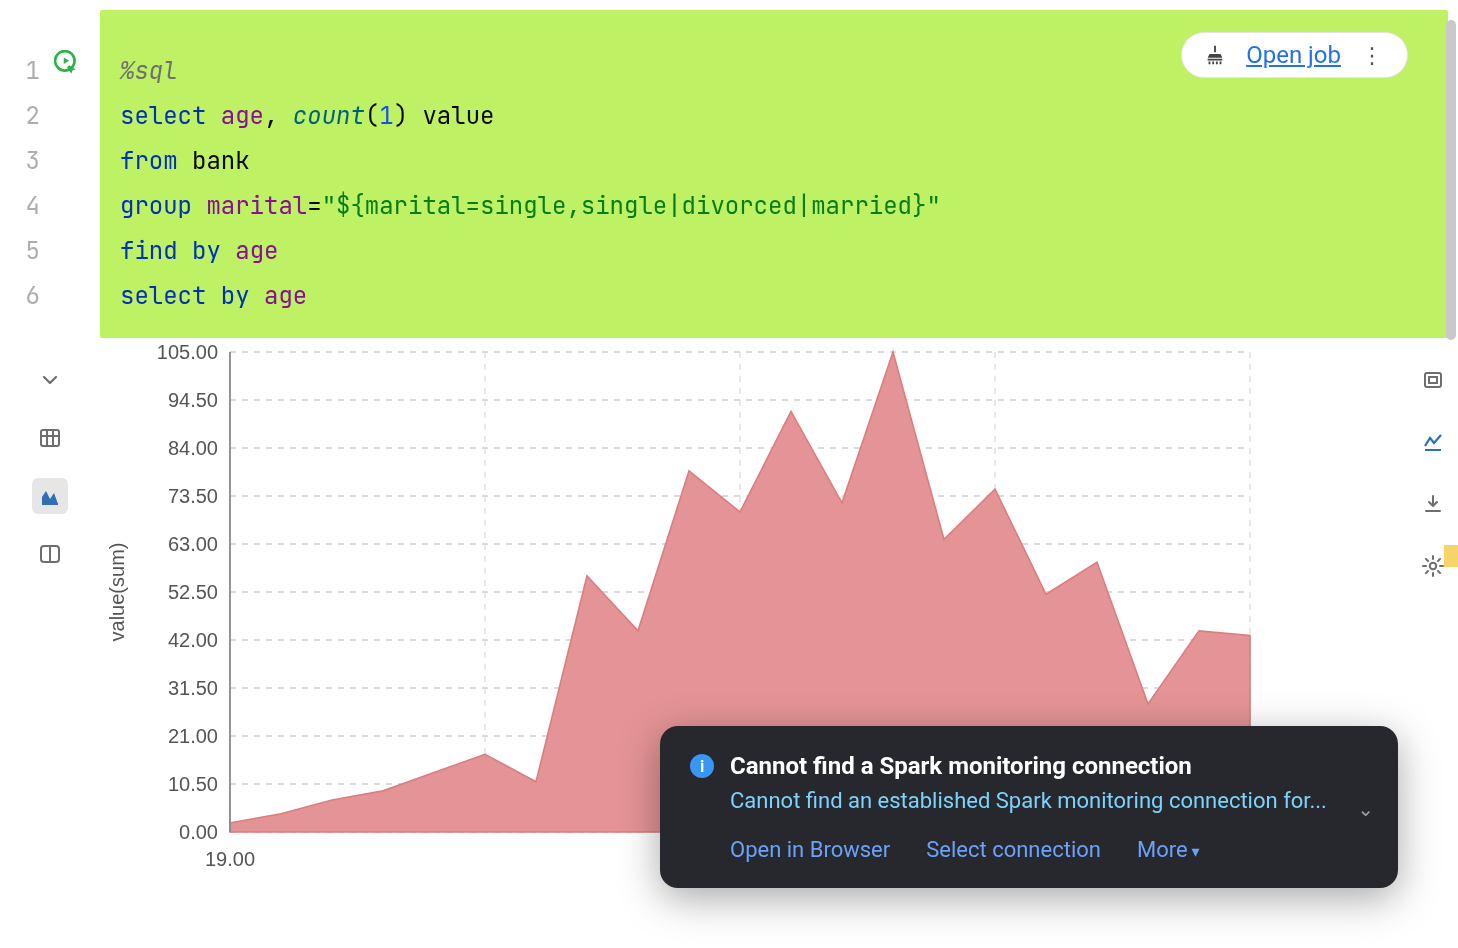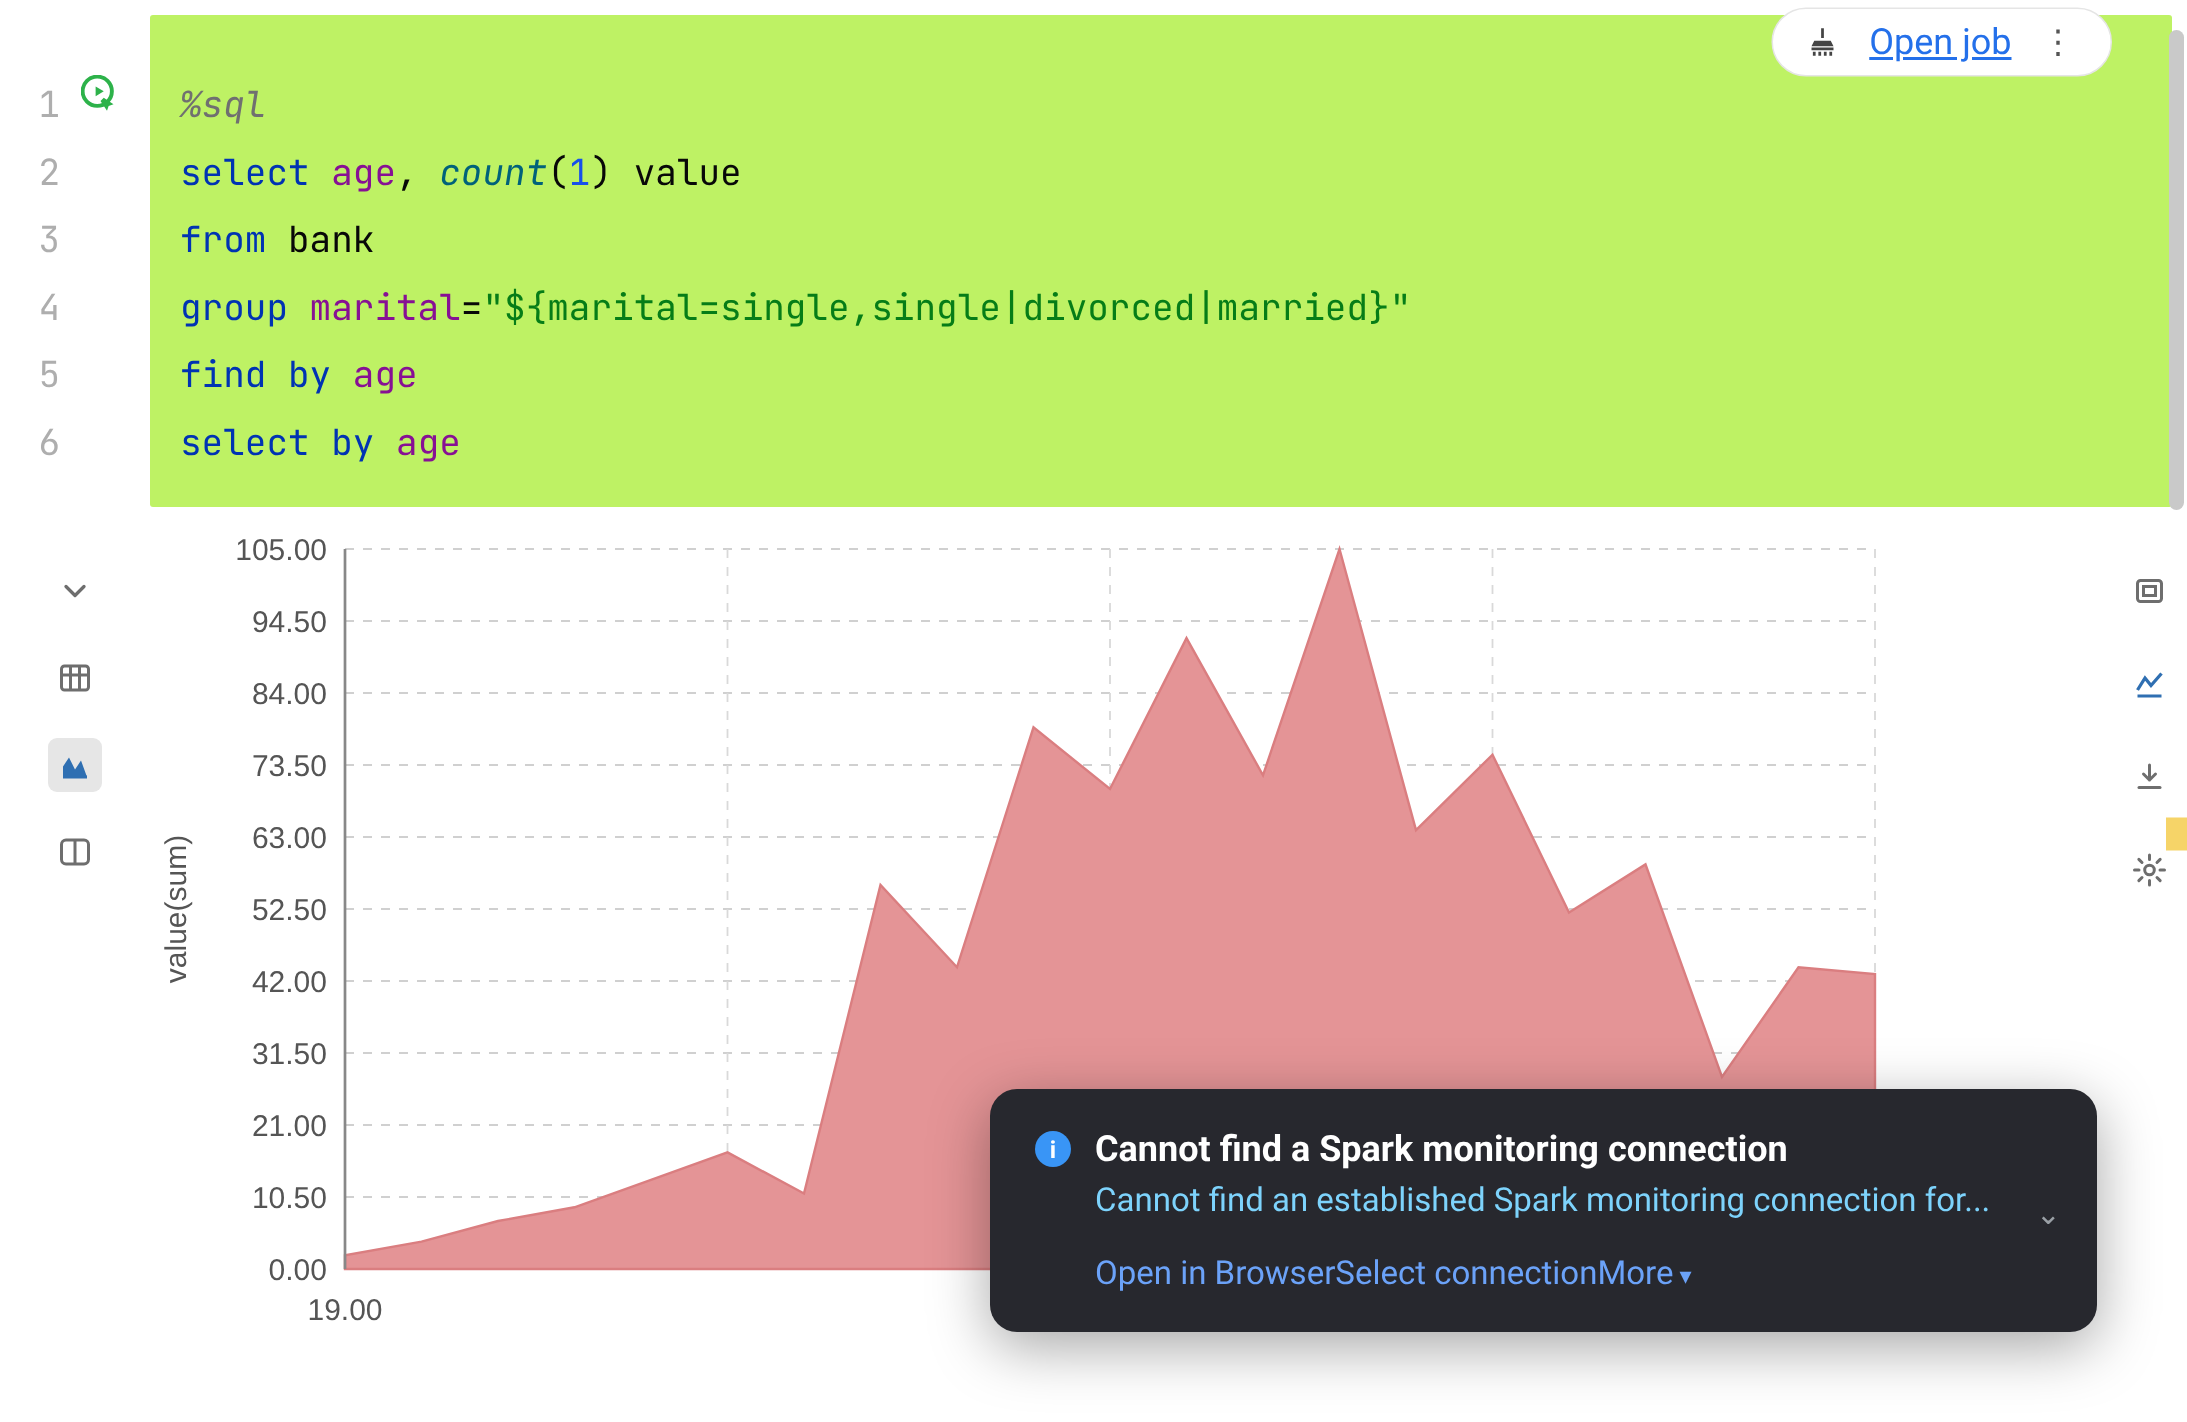--- a/index.html
+++ b/index.html
@@ -47,42 +47,42 @@
     .tk-magic    { color: #707070; font-style: italic; }
     .tk-keyword  { color: #0033b3; }
     .tk-column   { color: #871094; }
     .tk-func     { color: #00627a; font-style: italic; }
     .tk-number   { color: #1750eb; }
     .tk-ident    { color: #080808; }
     .tk-string   { color: #067d17; }
 
     .top-actions {
       position: absolute;
-      top: 5px; right: 50px;
+      top: 32px; right: 50px;
       display: flex;
       align-items: center;
       gap: 20px;
       background: #fff;
       border: 1px solid #e5e5e5;
       border-radius: 28px;
       padding: 8px 22px;
     }
     .clean-icon { width: 22px; height: 22px; }
     .open-job-link {
       color: #2470ea;
       text-decoration: underline;
       font-size: 24px;
       cursor: pointer;
     }
     .dots { font-size: 22px; color: #555; letter-spacing: 2px; cursor: pointer; }
     .dots-vert::before { content: "⋮"; }
 
     .output-area {
       display: flex;
-      margin-top: 18px;
+      margin-top: 4px;
     }
     .left-output-tools {
       width: 100px;
       padding-top: 20px;
       display: flex;
       flex-direction: column;
       align-items: center;
       gap: 22px;
     }
     .tool-btn {
@@ -122,21 +122,21 @@
     }
     .toast-header { display: flex; gap: 16px; align-items:center; }
     .toast-info-icon {
       width: 24px; height: 24px; border-radius: 50%;
       background: #3995f6; color:#fff; font-weight:700;
       display:flex;align-items:center;justify-content:center;
       font-size:16px;
     }
     .toast-title { font-size: 24px; font-weight: 700; color: #fff; }
     .toast-body { font-size: 22px; color: #7dd3fc; margin-left: 40px; margin-top: 6px; line-height: 1.4; }
-    .toast-actions { display:flex; margin-left: 40px; margin-top: 20px; font-size: 22px; }
+    .toast-actions { display:flex; gap: 36px; margin-left: 40px; margin-top: 20px; font-size: 22px; }
     .toast-link { color: #6ba2f8; cursor: pointer; }
     .toast-chevron { position:absolute; right: 24px; top: 50%; transform: translateY(-10px); color:#9aa0a6; cursor:pointer; font-size:20px;}
     .toast-chevron-small { font-size: 16px; color:#6ba2f8; margin-left:4px;}
 
     .scrollbar-track-v {
       position:absolute; top:0; right:0; width:14px; height:100%;
       background: transparent;
     }
     .scrollbar-thumb-v {
       position:absolute; right:2px; top:20px; width:10px; height:320px;

